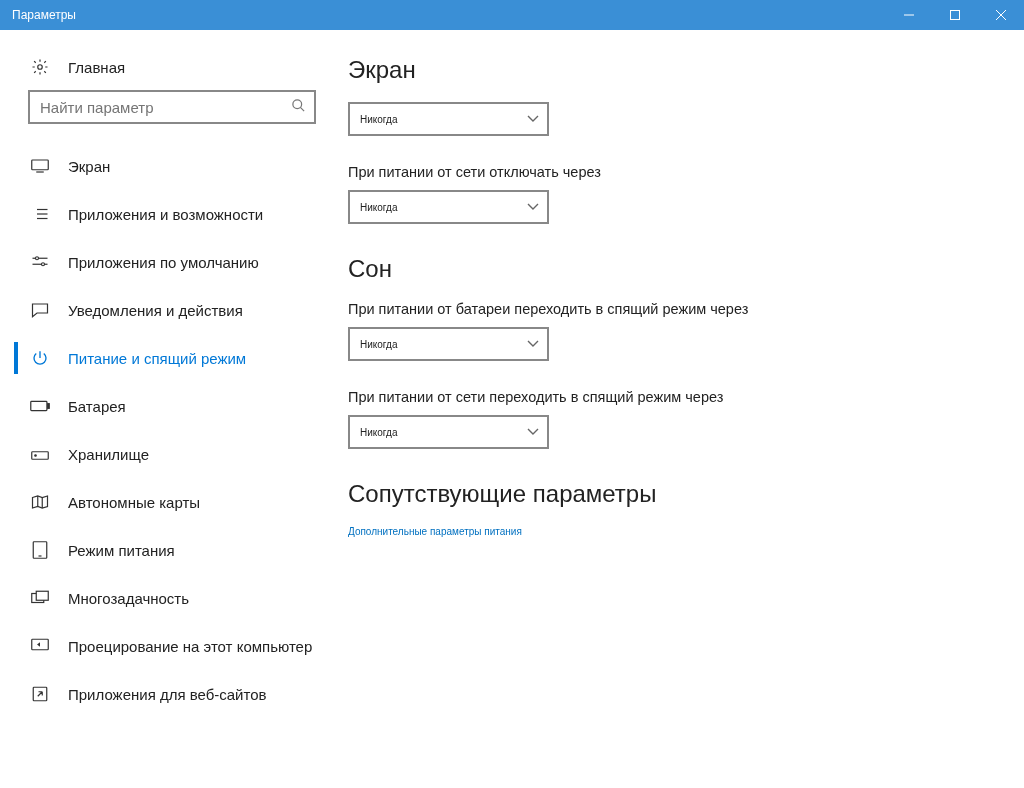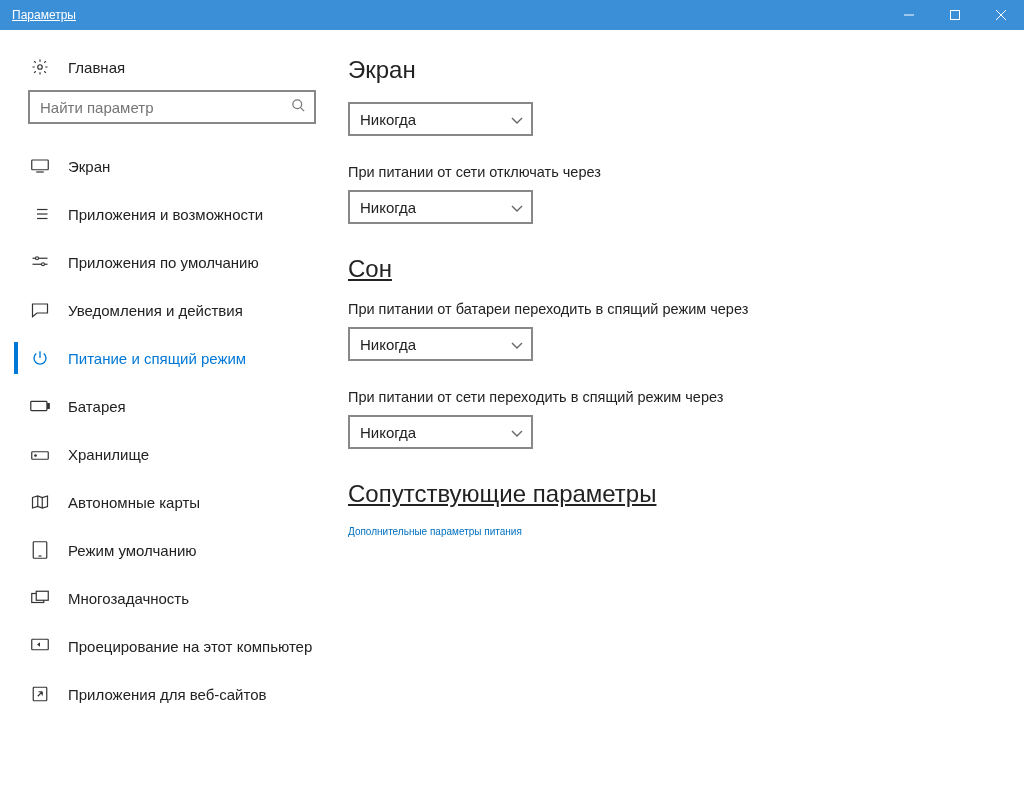--- a/index.html
+++ b/index.html
@@ -1,39 +1,39 @@
 <!DOCTYPE html>
 <html><head>
 <meta charset="utf-8">
 <style>
   * { box-sizing: border-box; margin: 0; padding: 0; font-family: "Segoe UI", Tahoma, sans-serif; }
   body { width: 1024px; height: 788px; background: #fff; overflow: hidden; }
   .titlebar { height: 30px; background: #3a8fd6; color: #fff; display: flex; align-items: center; font-size: 12px; padding-left: 12px; }
-  .titlebar .title { flex: 1; text-decoration: underline; }
+  .titlebar .title { flex: 1; }
   .winctl { width: 46px; height: 30px; display: flex; align-items: center; justify-content: center; font-size: 10px; font-family: "Segoe UI", sans-serif; color:#fff; }
   .winctl svg { display:block; }
   .content { display: flex; height: calc(100% - 30px); }
   .sidebar { width: 330px; padding: 20px 10px 0 24px; overflow: hidden; }
   .home-row { display:flex; align-items:center; padding: 8px 6px 14px 6px; }
   .home-row .icon { width: 20px; display:flex; justify-content:center; }
   .home-row .lbl { margin-left: 18px; font-size: 15px; color:#222; }
   .search-wrap { margin: 0 4px 18px 4px; border: 2px solid #888; height: 34px; display:flex; align-items:center; padding: 0 8px 0 10px; }
   .search-wrap input { flex:1; border:none; outline:none; font-size: 15px; color:#666; background:transparent; }
   .search-wrap .sicon { color:#666; font-size:14px; }
   .cat-header { font-size: 14px; color:#6a6a6a; padding: 4px 6px 12px 6px; }
   .navitem { display:flex; align-items:center; height: 48px; padding-left: 6px; position:relative; cursor:default; }
   .navitem .icon { width: 20px; display:flex; justify-content:center; align-items:center; color:#333; }
   .navitem .lbl { margin-left: 18px; font-size: 15px; color:#222; }
   .navitem.active::before { content:""; position:absolute; left:-10px; top:8px; bottom:8px; width:4px; background:#0078d7; }
   .navitem.active .icon, .navitem.active .lbl { color:#0078d7; }
   .main { flex:1; padding: 20px 24px 0 18px; overflow:auto; }
   h2.section { font-weight: 400; font-size: 24px; color:#222; margin-bottom: 18px; margin-top: 6px; }
-  h2.section.spaced { margin-top: 31px; text-decoration: underline; }
+  h2.section.spaced { margin-top: 31px; }
   .fieldlbl { font-size: 14.5px; color:#222; margin-bottom: 10px; }
-  .dropdown { width: 185px; height: 34px; border: 2px solid #888; display:flex; align-items:center; padding: 0 8px 0 10px; font-size:15px; color:#222; margin-bottom: 28px; }
+  .dropdown { width: 201px; height: 34px; border: 2px solid #888; display:flex; align-items:center; padding: 0 8px 0 10px; font-size:10px; color:#222; margin-bottom: 28px; }
   .dropdown .val { flex:1; }
   .dropdown .chev { color:#666; }
   .link { color:#0070c0; font-size: 10px; cursor:pointer; }
   svg { overflow: visible; }
 </style>
 </head>
 <body>
 
 <div class="titlebar">
   <span class="title">Параметры</span>
@@ -165,21 +165,21 @@
       <span class="lbl">Автономные карты</span>
     </div>
 
     <div class="navitem">
       <span class="icon">
           <svg width="16" height="18" viewBox="0 0 20 24" fill="none" stroke="#333" stroke-width="1.6">
             <rect x="1" y="1" width="18" height="22" rx="1"></rect>
             <line x1="8" y1="20" x2="12" y2="20"></line>
           </svg>
         </span>
-      <span class="lbl">Режим умолчанию</span>
+      <span class="lbl">Режим питания</span>
     </div>
 
     <div class="navitem">
       <span class="icon">
           <svg width="18" height="16" viewBox="0 0 24 20" fill="none" stroke="#333" stroke-width="1.6">
             <rect x="1" y="4" width="16" height="12"></rect>
             <rect x="7" y="1" width="16" height="12" fill="#fff"></rect>
           </svg>
         </span>
       <span class="lbl">Многозадачность</span>

